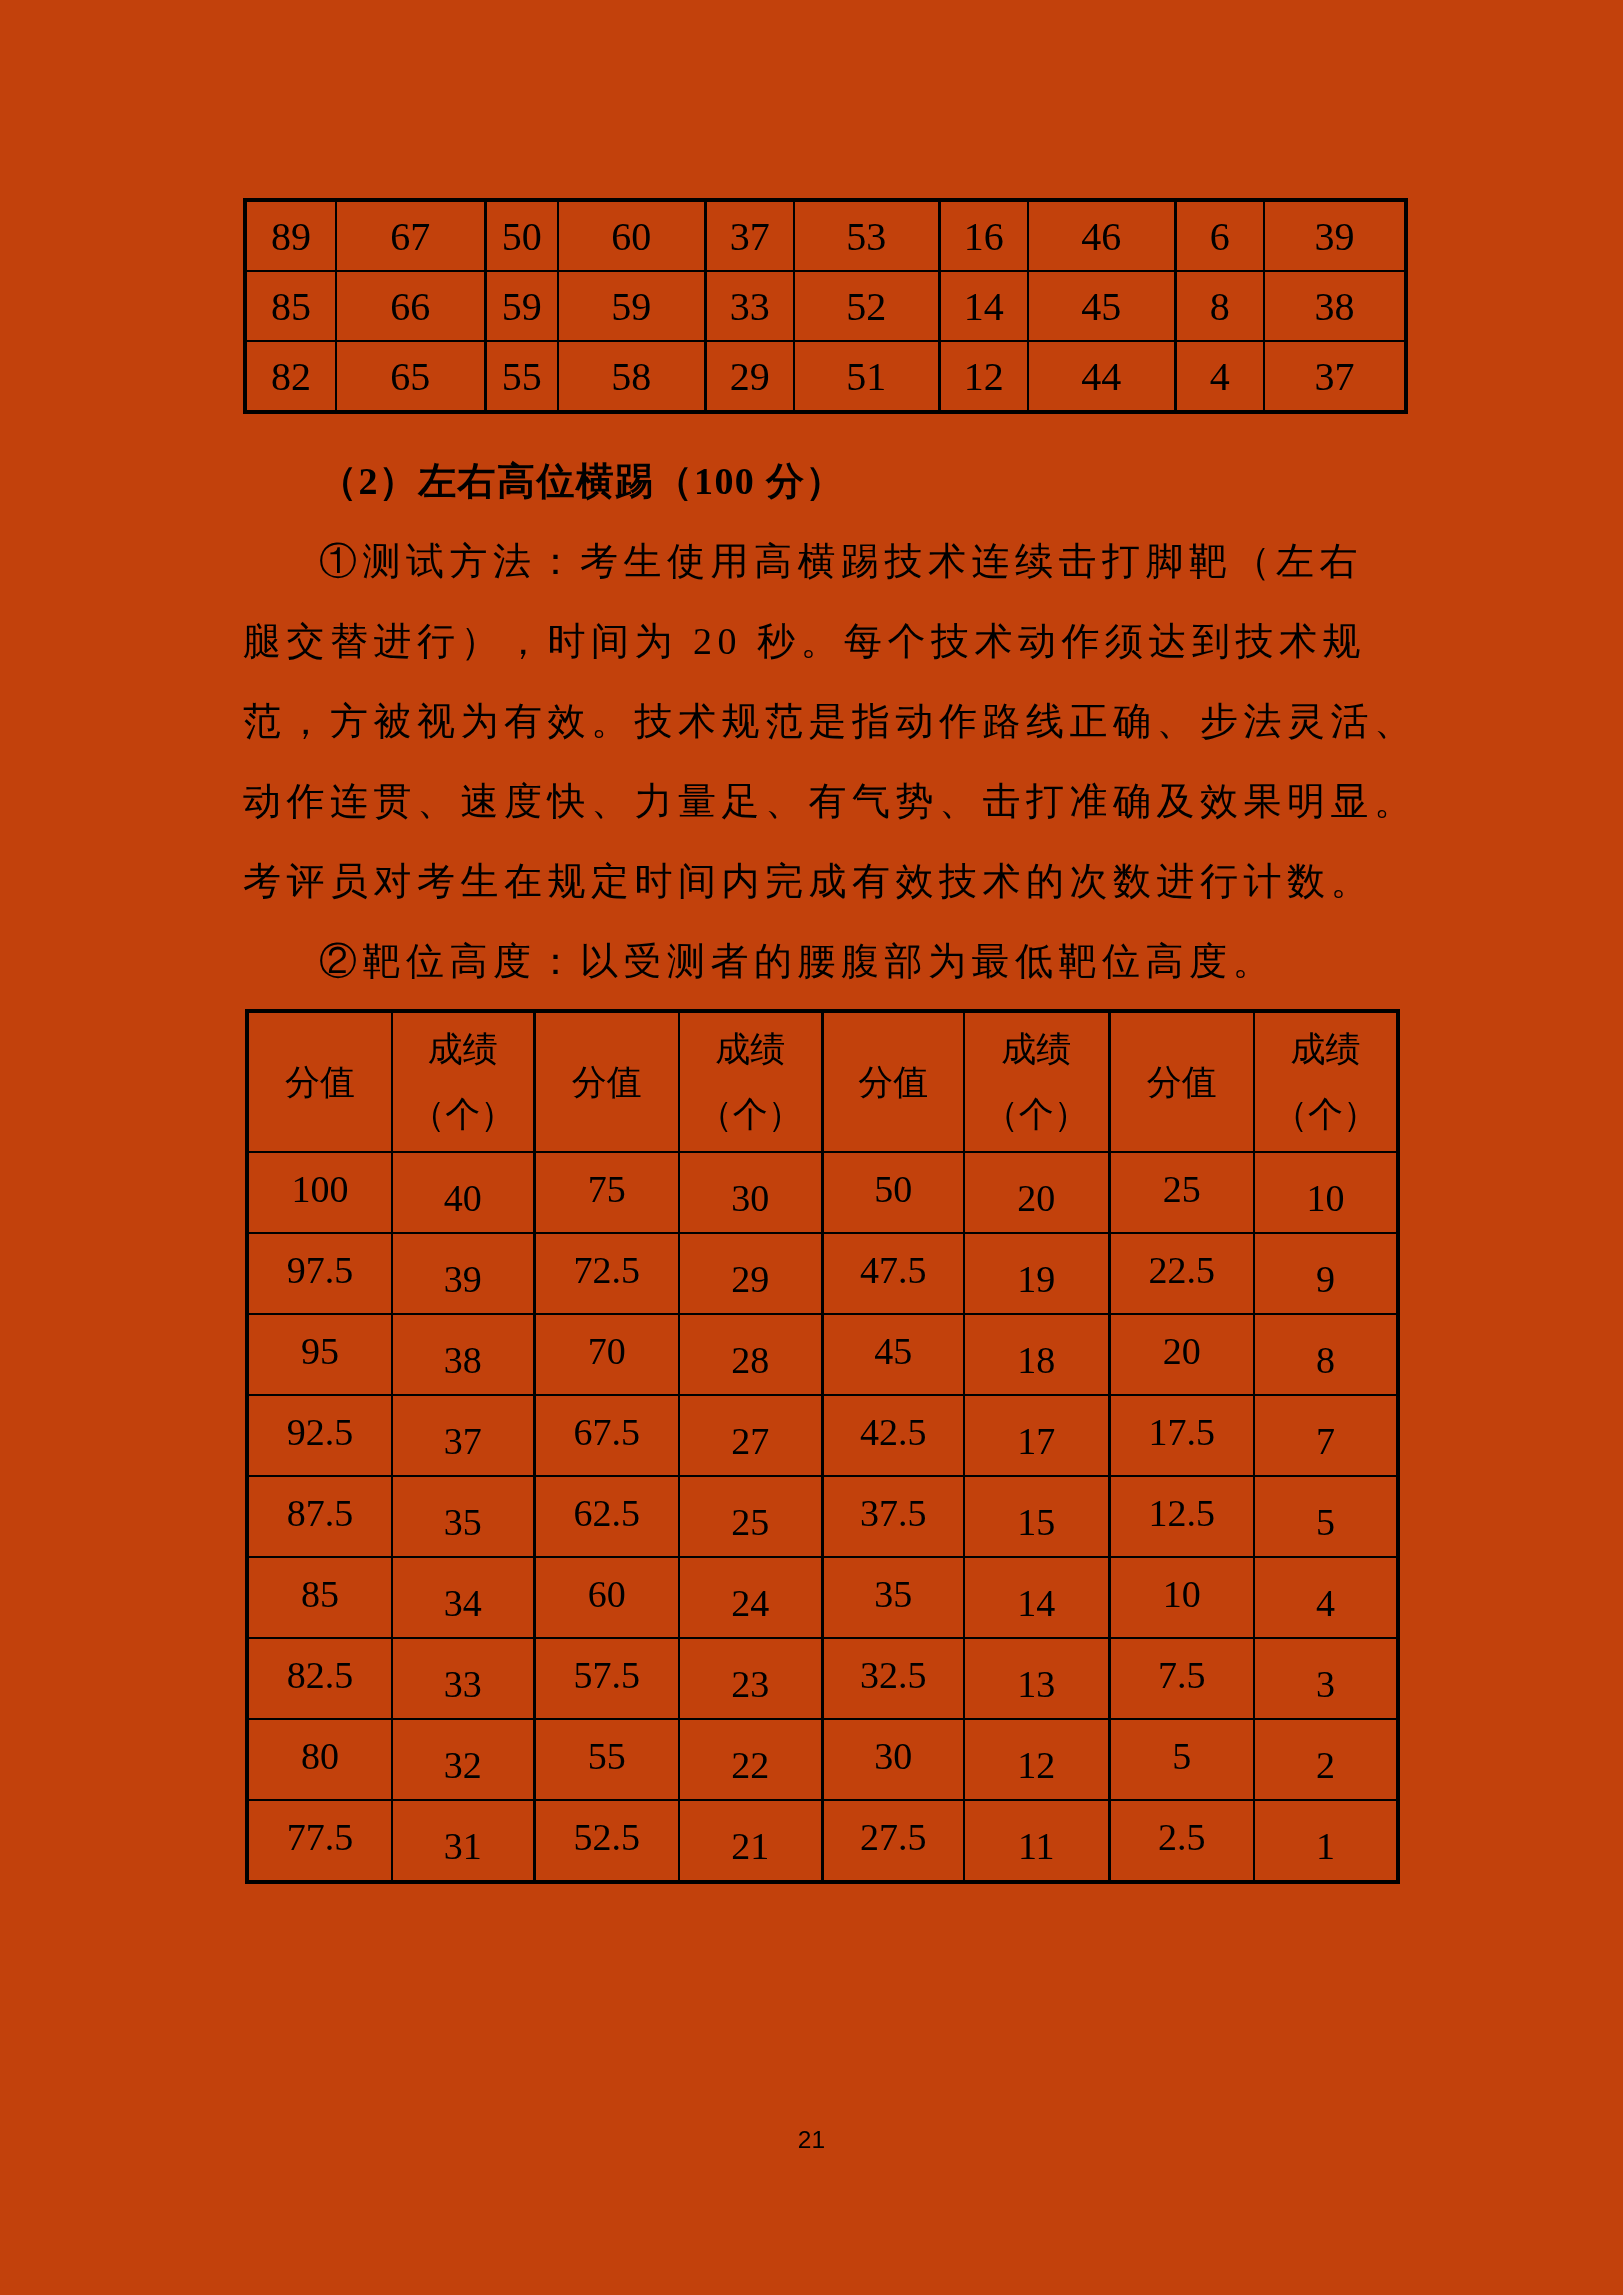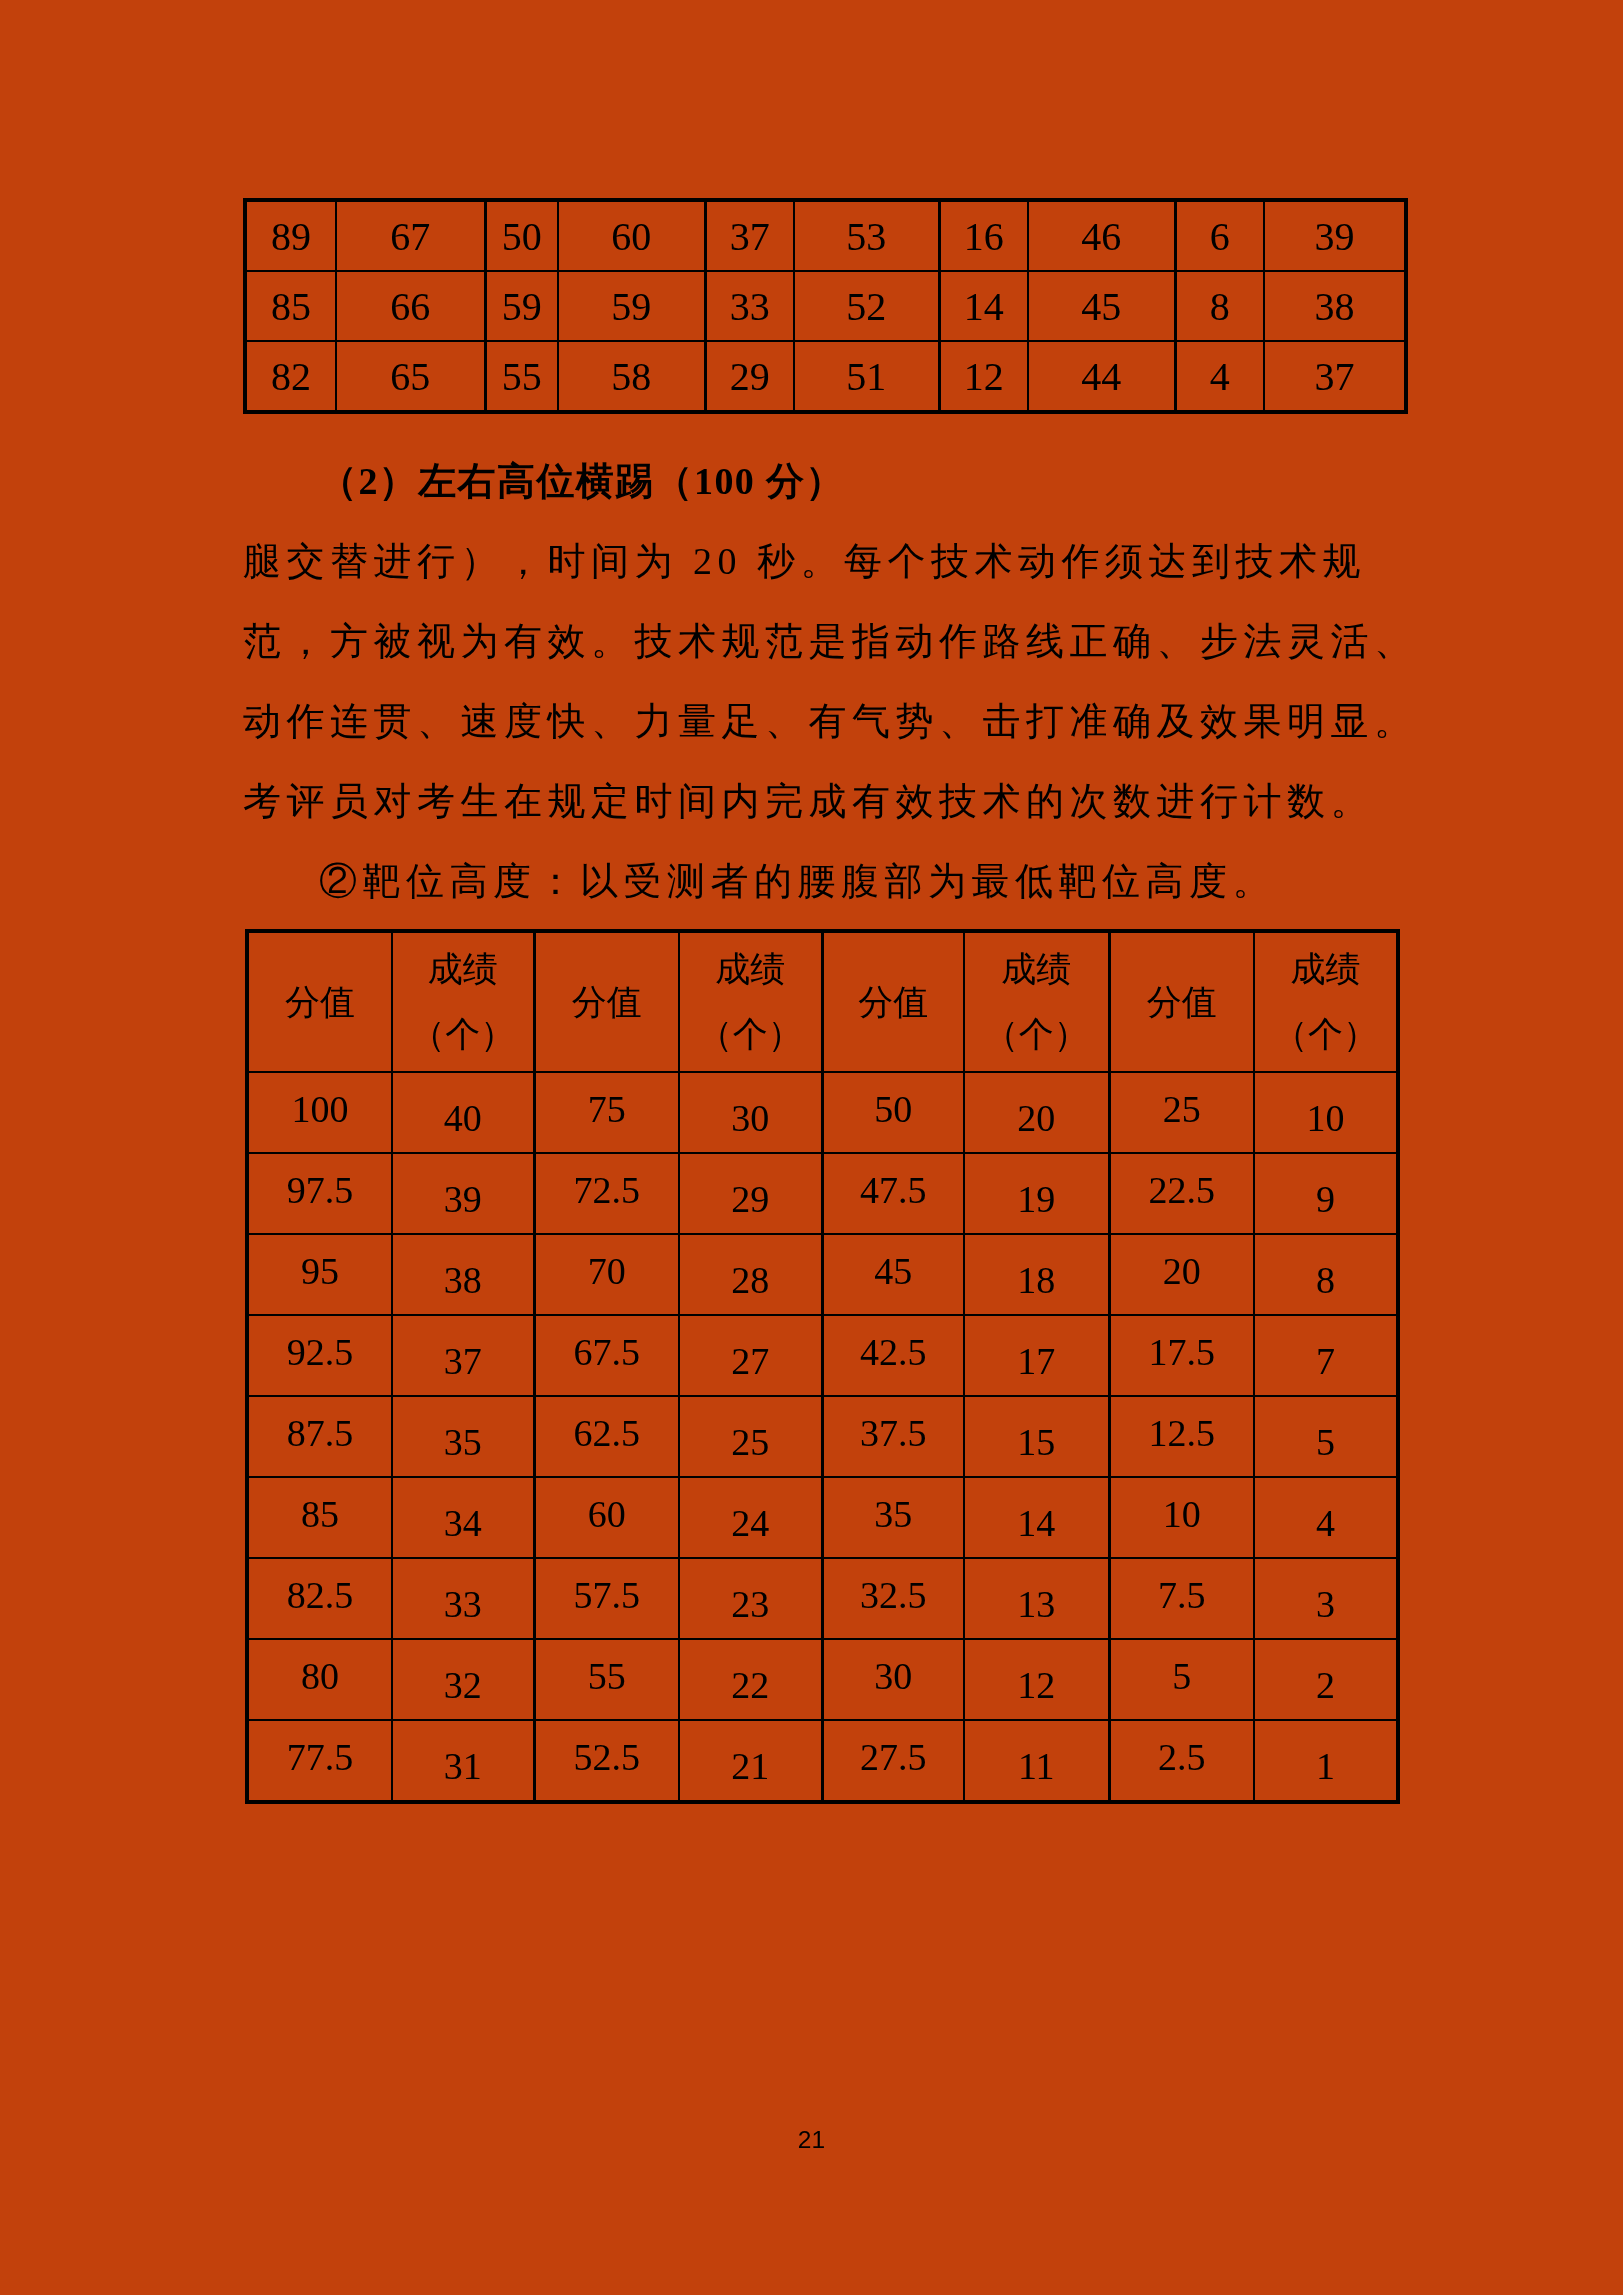--- a/index.html
+++ b/index.html
@@ -127,20 +127,21 @@
           <td>12</td>
           <td>44</td>
           <td>4</td>
           <td>37</td>
         </tr>
       </tbody>
   </table>
 
   <div class="textblock">
     <div class="heading">（2）左右高位横踢（100 分）</div>
+    <div class="pline indent">①测试方法：考生使用高横踢技术连续击打脚靶（左右</div>
     <div class="pline">腿交替进行），时间为 20 秒。每个技术动作须达到技术规</div>
     <div class="pline">范，方被视为有效。技术规范是指动作路线正确、步法灵活、</div>
     <div class="pline">动作连贯、速度快、力量足、有气势、击打准确及效果明显。</div>
     <div class="pline">考评员对考生在规定时间内完成有效技术的次数进行计数。</div>
     <div class="pline indent">②靶位高度：以受测者的腰腹部为最低靶位高度。</div>
   </div>
 
   <table class="t2">
     <colgroup>
       <col style="width:145px">

